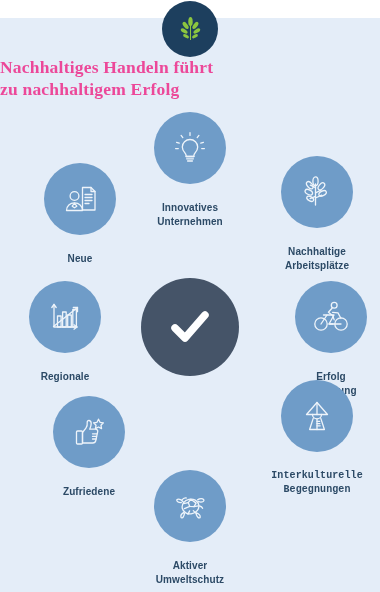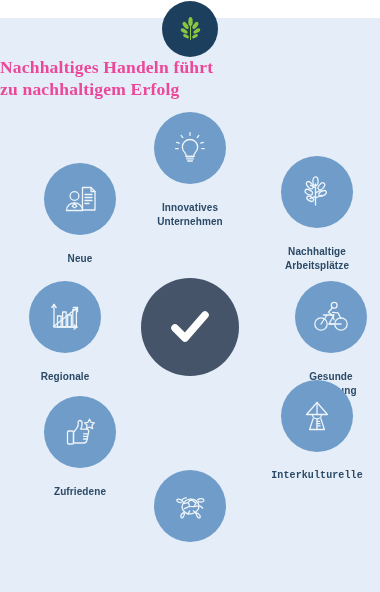--- a/index.html
+++ b/index.html
@@ -101,21 +101,21 @@
     justify-content: center;
   }
   .hub svg { display: block; }
 
   
   #node-0 { left: 131px; top: 112px; }   
   #node-1 { left:  21px; top: 163px; }   
   #node-2 { left: 258px; top: 156px; }   
   #node-3 { left:   6px; top: 281px; }   
   #node-4 { left: 272px; top: 281px; }   
-  #node-5 { left:  21px; top: 396px; }   
+  #node-5 { left:  30px; top: 396px; }   
   #node-6 { left: 258px; top: 380px; font-family: Liberation Mono, monospace; }   
   #node-7 { left: 131px; top: 470px; }   
 </style>
 </head>
 <body>
 
 <div id="infographic">
 
   <div class="panel-bg"></div>
 
@@ -234,21 +234,21 @@
           <path d="M11 28l6-9h7l-5 9h12"></path>
           <path d="M17 19h-3.5"></path>
           <circle cx="24.2" cy="9.2" r="2.9"></circle>
           <path d="M22 12.2l-3.6 4.1 4.2 3.1 1.6 4.5"></path>
           <path d="M22.6 16.3l5.4.6 3 5.6"></path>
           <path d="M19 28h4"></path>
         </svg>
       </span>
     </div>
     <div class="node-label">
-      <span>Gesunde</span>
+      <span>Erfolg</span>
       <span class="l2">Bewegung</span>
     </div>
   </div>
 
   <div class="node" id="node-5">
     <div class="bubble">
       <span>
         <svg width="42" height="42" viewBox="0 0 42 42" fill="none" stroke="#eef4fa" stroke-width="1.3" stroke-linecap="round" stroke-linejoin="round">
           <rect x="8.5" y="20" width="6" height="13" rx="1"></rect>
           <path d="M14.5 21.5l3.4-4.4c1.2-1.6 1.6-3.3 1.3-5.4-.2-1.4.8-2.4 2-2.2 1.3.2 2 1.4 2 3.1 0 2-.6 3.8-1.5 5.6h5.8c1.5 0 2.5 1.2 2.2 2.5l-1.9 8.8c-.3 1.5-1.5 2.5-3 2.5h-10.3z"></path>
@@ -270,34 +270,39 @@
           <path d="M21 7.5v12"></path>
           <path d="M16.5 19.5c0 2.5 2 4.4 4.5 4.4s4.5-1.9 4.5-4.4"></path>
           <path d="M17.2 23.4l-3.6 11.1h14.8l-3.6-11.1"></path>
           <path d="M21 24v10.5"></path>
           <path d="M21 26.4h2.6M21 28.6h2.9M21 30.8h3.2"></path>
         </svg>
       </span>
     </div>
     <div class="node-label">
       <span>Interkulturelle</span>
+      <span class="l2">Begegnungen</span>
     </div>
   </div>
 
   <div class="node" id="node-7">
     <div class="bubble">
       <span>
         <svg width="42" height="42" viewBox="0 0 42 42" fill="none" stroke="#eef4fa" stroke-width="1.3" stroke-linecap="round" stroke-linejoin="round">
           <ellipse cx="21.5" cy="21.5" rx="8.4" ry="7.4" transform="rotate(-12 21.5 21.5)"></ellipse>
           <path d="M21.8 14.3l-2.6 3.3 1.6 3.8 4.2.3 2.1-3.6z"></path>
           <path d="M19.2 17.6l-4.6 1.1M20.8 21.4l-5.4 2.2M25 21.7l4.4-.9M24.3 25.6l2.8 2.8M20.6 25.9l-1.6 3.2"></path>
           <path d="M14.4 17.2c-1.6-2.2-4-3.5-5.9-2.9-1 .3-1 1.6.2 2.4 1.1.7 2.4.9 3.6.8"></path>
           <path d="M12.9 15.3c.9-1.6 2.6-2.6 4.3-2.3"></path>
           <path d="M28.6 14.9c2.2-1.5 5-1.6 6.1-.2.6.8-.1 1.9-1.5 2.2-1.3.3-2.6.1-3.7-.4"></path>
           <path d="M14.9 27.4c-2.1 1.2-3.4 3.3-2.9 4.8.3 1 1.6.9 2.3-.3.7-1.1 1.1-2.4 1.2-3.6"></path>
           <path d="M27.4 27.9c2.3.9 4 2.7 3.8 4.2-.1 1-1.4 1.2-2.3.2-.9-1-1.5-2.2-1.8-3.4"></path>
           <path d="M30.6 21c1.5.3 2.6 1.2 3 2.3"></path>
         </svg>
       </span>
     </div>
+    <div class="node-label">
+      <span>Aktiver</span>
+      <span class="l2">Umweltschutz</span>
+    </div>
   </div>
 
 </div>
 
 </body></html>

